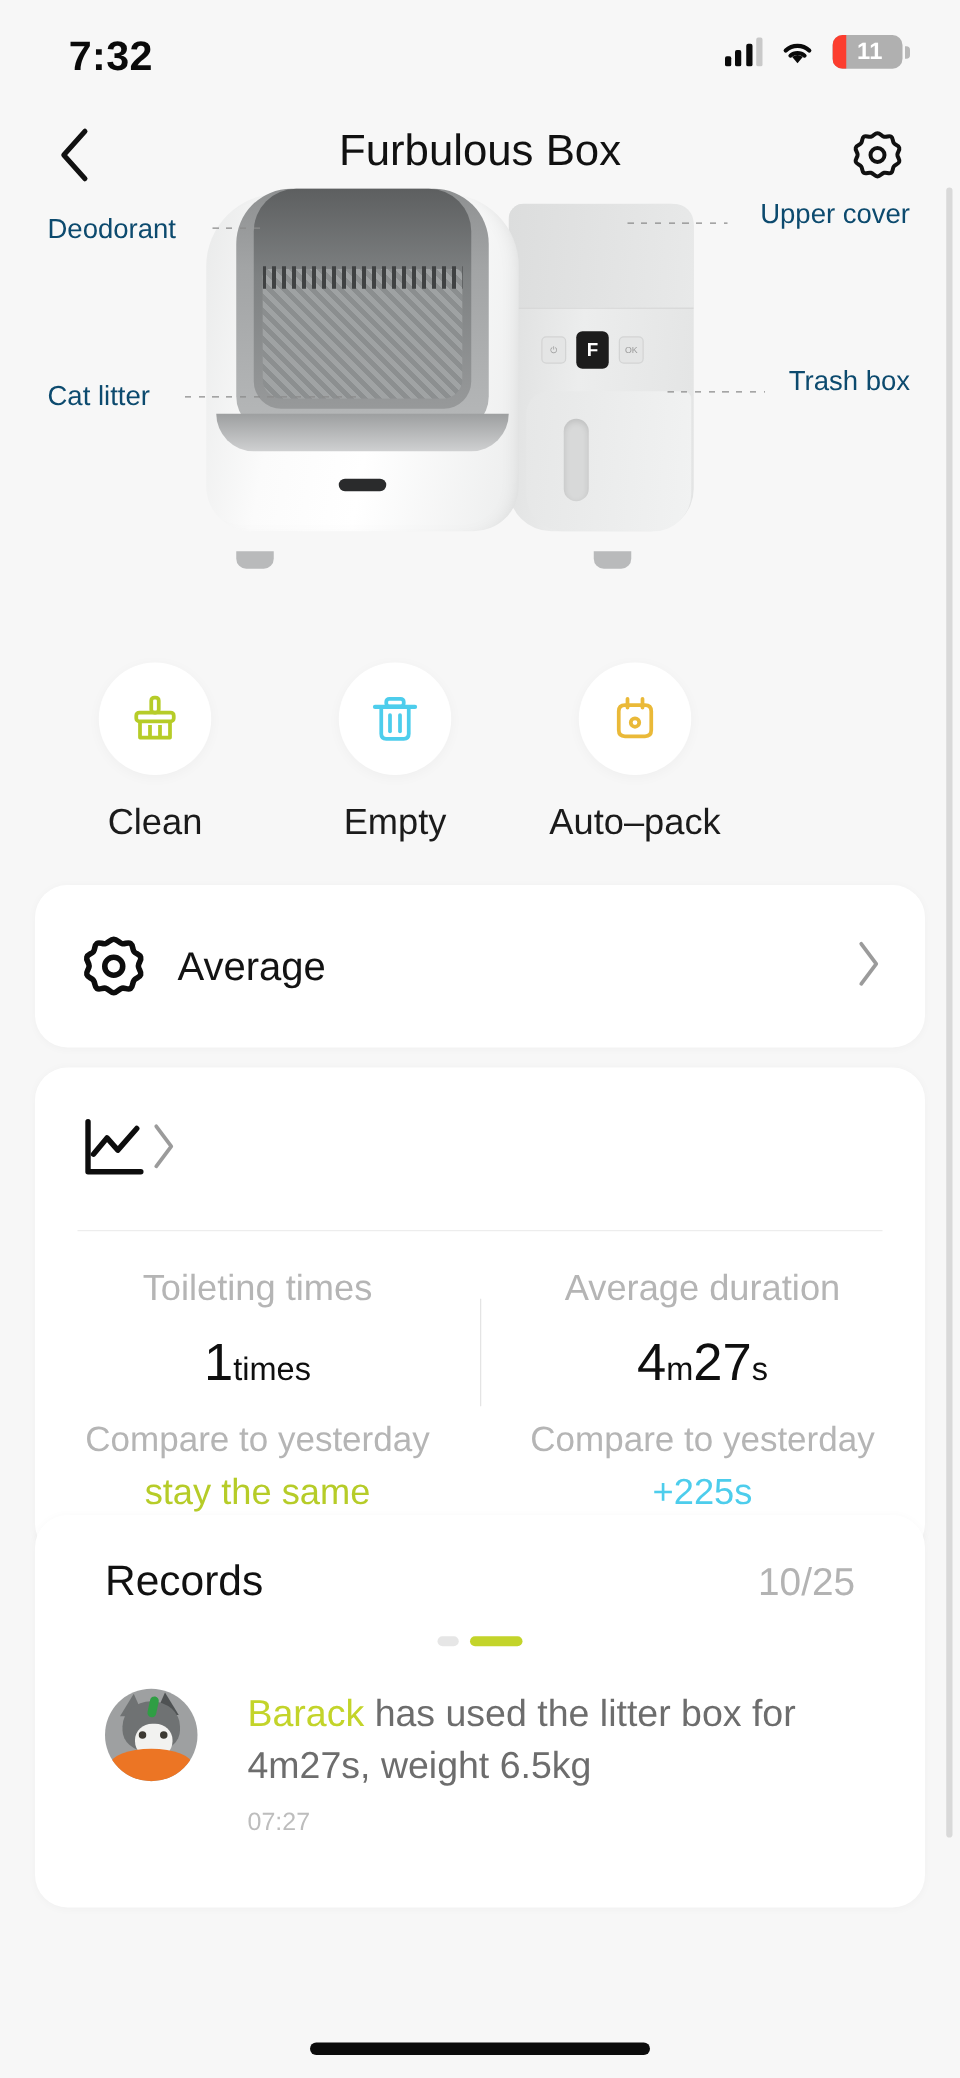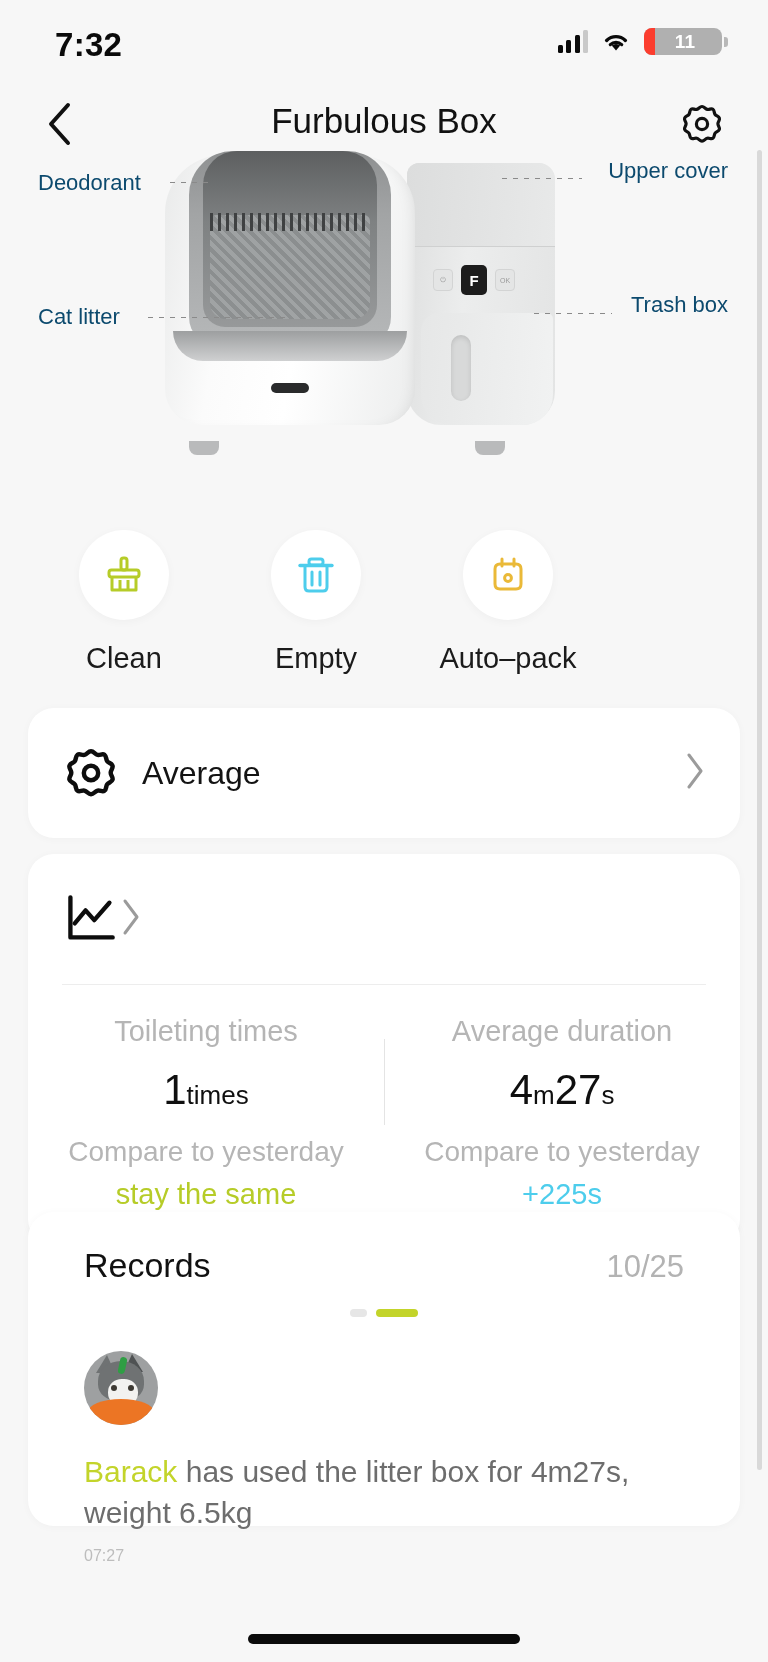--- a/index.html
+++ b/index.html
@@ -20,21 +20,21 @@
   .status-right { position:absolute; right:40px; top:28px; display:flex; align-items:center; gap:13px; }
   .signal { display:flex; align-items:flex-end; gap:3.5px; height:23px; }
   .signal i { display:block; width:5px; background:#0a0a0a; border-radius:1.5px; }
   .signal i:nth-child(1){ height:8px; }
   .signal i:nth-child(2){ height:13px; }
   .signal i:nth-child(3){ height:18px; }
   .signal i:nth-child(4){ height:23px; background:#c9c9c9; }
   .wifi { width:30px; height:22px; position:relative; }
   .wifi svg { display:block; }
   .battery {
-    position:relative; width:78px; height:27px;
+    position:relative; width:56px; height:27px;
     border-radius:8px; background:#b0b0b0; overflow:hidden;
     display:flex; align-items:center; justify-content:center;
   }
   .battery .fill { position:absolute; left:0; top:0; bottom:0; width:11px; background:#fc3d2e; }
   .battery .lvl {
     position:relative; font-size:19px; font-weight:700; color:#fff; letter-spacing:.3px;
     padding-left:4px;
   }
   .battery-cap {
     width:4px; height:10px; background:#b8b8b8;
@@ -178,45 +178,45 @@
     position:absolute; left:50%; top:54px; width:1px; height:86px; background:#e4e4e4;
   }
   .stat-title { font-size:29px; color:#b5b5b5; }
   .stat-value { margin-top:18px; color:#0f0f0f; }
   .stat-value .big { font-size:42px; font-weight:500; }
   .stat-value .sm { font-size:26px; }
   .stat-compare { margin-top:22px; font-size:28px; color:#b5b5b5; }
   .stat-delta { margin-top:10px; font-size:29px; }
 
   #records-card { top:1212px; height:314px; padding:0 0 10px; }
-  .rec-head { display:flex; align-items:flex-end; padding:34px 56px 0; }
+  .rec-head { display:flex; align-items:center; padding:34px 56px 0; }
   .rec-title { font-size:34px; color:#111; flex:1; }
   .rec-date { font-size:31px; color:#b3b3b3; }
   .pager { display:flex; justify-content:center; align-items:center; gap:9px; margin-top:24px; }
   .pg { height:8px; border-radius:4px; background:#e6e6e6; cursor:pointer; }
   .pg.w { width:17px; }
   .pg.active { width:42px; background:#c3d42a; }
-  .rec-item { display:flex; padding:34px 56px 0; gap:26px;flex-direction:column; }
+  .rec-item { display:flex; padding:34px 56px 0; gap:40px; }
   .avatar {
     width:74px; height:74px; border-radius:50%; flex:0 0 74px; overflow:hidden;
     position:relative; background:#9ea0a1;
   }
   .av-head { position:absolute; left:14px; top:10px; width:46px; height:40px; background:#6f7273; border-radius:50% 50% 42% 42%; }
   .av-ear-l { position:absolute; left:12px; top:4px; width:0; height:0; border-left:11px solid transparent; border-right:8px solid transparent; border-bottom:18px solid #6f7273; }
   .av-ear-r { position:absolute; left:40px; top:3px; width:0; height:0; border-left:8px solid transparent; border-right:11px solid transparent; border-bottom:18px solid #4f5253; }
   .av-face { position:absolute; left:24px; top:28px; width:30px; height:28px; background:#f2f2f0; border-radius:46% 46% 50% 50%; }
   .av-eye { position:absolute; top:34px; width:6px; height:6px; background:#3d3a33; border-radius:50%; }
   .av-eye.l { left:27px; }
   .av-eye.r { left:44px; }
   .av-collar { position:absolute; left:4px; bottom:0; width:66px; height:26px; background:#ec7524; border-radius:50% 50% 0 0; }
   .av-leaf { position:absolute; left:35px; top:6px; width:7px; height:17px; background:#2f9e44; border-radius:4px; transform:rotate(12deg); }
   .rec-body { flex:1; }
   .rec-text { font-size:30px; line-height:41px; color:#6d6d6d; }
   .rec-name { color:#c3d42a; }
-  .rec-time { margin-top:14px; font-size:16px; color:#bdbdbd; }
+  .rec-time { margin-top:14px; font-size:20px; color:#bdbdbd; }
 
   
   .scrollbar {
     position:absolute; right:6px; top:150px; width:5px; height:1320px;
     background:#d9d9d9; border-radius:3px;
   }
   .home-indicator {
     position:absolute; bottom:18px; left:50%; transform:translateX(-50%);
     width:272px; height:10px; background:#0b0b0b; border-radius:5px;
   }

